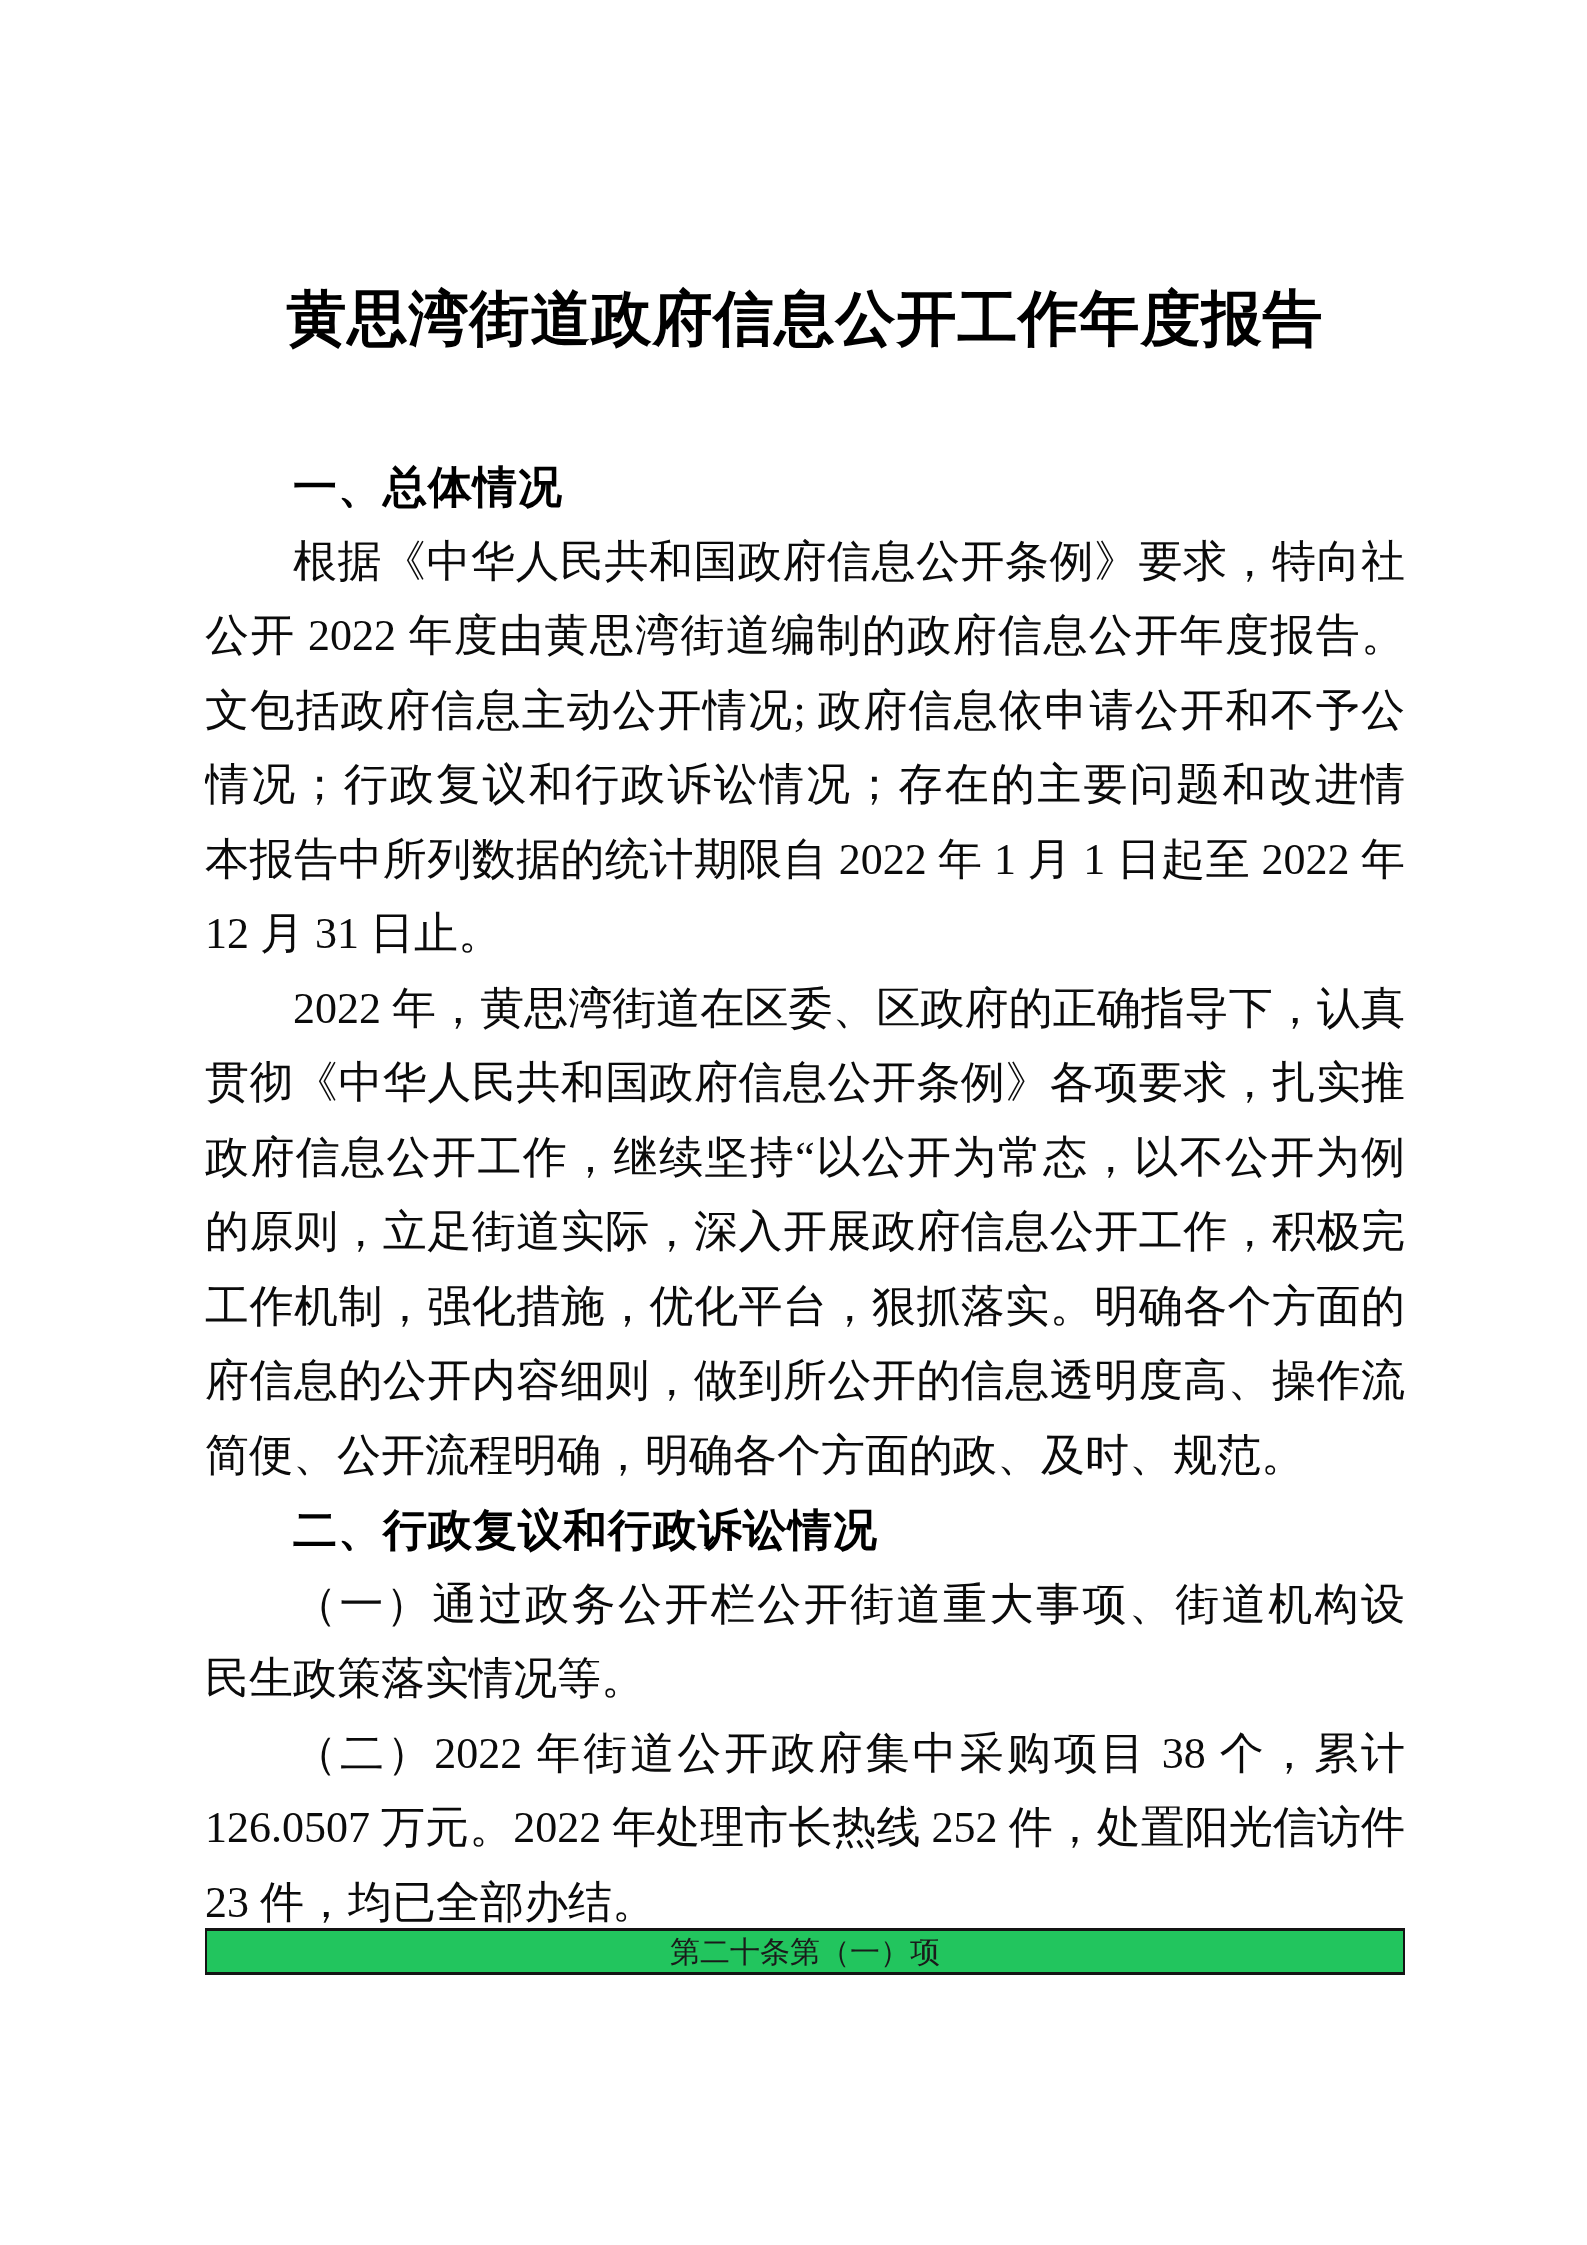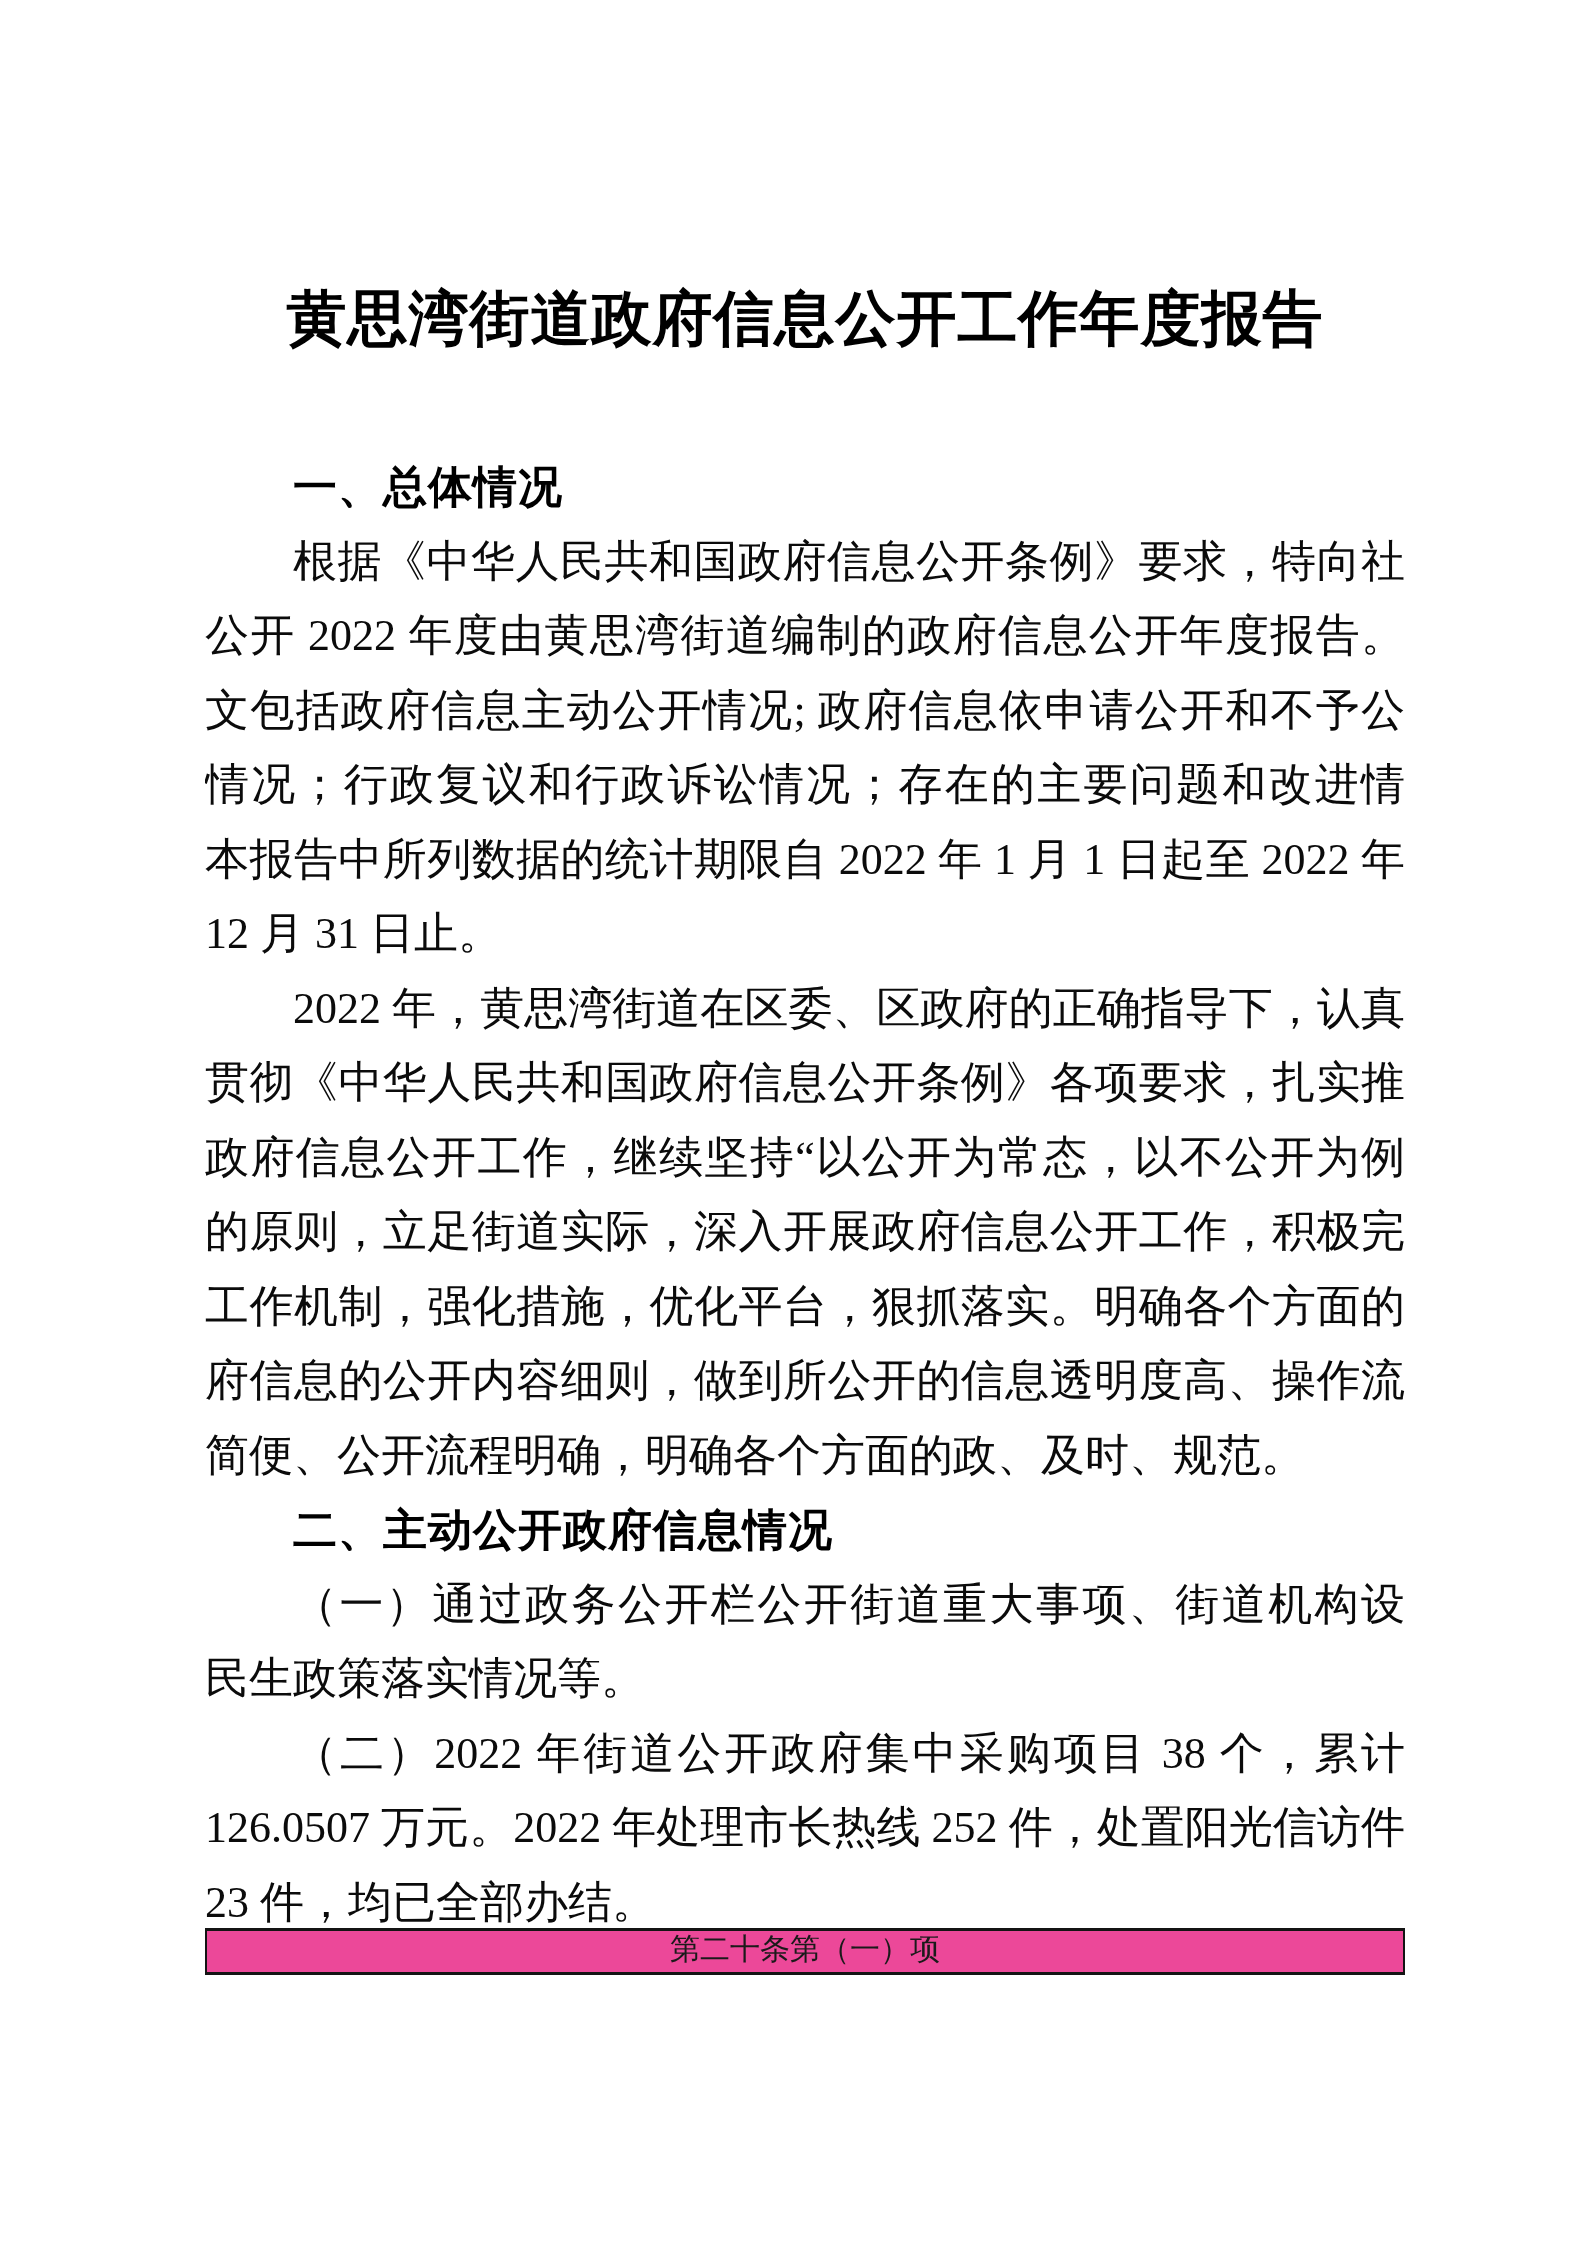--- a/index.html
+++ b/index.html
@@ -50,28 +50,28 @@
     text-justify:inter-character;
     color:#0b0b0b;
     overflow:hidden;
   }
   .line.indent{ padding-left:88px; }
   .line.last{ text-align-last:left; }
   .banner{
     margin-top:-12px;
     height:41px;
     line-height:41px;
-    background:#ec4899;
+    background:#22c55e;
     border:3px solid #141414;
     border-left-width:2px;
     border-right-width:2px;
     text-align:center;
     font-size:30px;
     color:#1a1a1a;
-    font-family:Liberation Mono, monospace;
+    font-family:Liberation Serif, serif;
   }
   .page-number{
     position:absolute;
     left:0;
     right:0;
     top:2080px;
     text-align:center;
     font-size:30px;
     line-height:32px;
     color:#000;
@@ -95,21 +95,21 @@
     <div class="line last">12 月 31 日止。</div>
 
     <div class="line indent">2022 年，黄思湾街道在区委、区政府的正确指导下，认真</div>
     <div class="line">贯彻《中华人民共和国政府信息公开条例》各项要求，扎实推进</div>
     <div class="line">政府信息公开工作，继续坚持“以公开为常态，以不公开为例外”</div>
     <div class="line">的原则，立足街道实际，深入开展政府信息公开工作，积极完善</div>
     <div class="line">工作机制，强化措施，优化平台，狠抓落实。明确各个方面的政</div>
     <div class="line">府信息的公开内容细则，做到所公开的信息透明度高、操作流程</div>
     <div class="line last">简便、公开流程明确，明确各个方面的政、及时、规范。</div>
 
-    <h2 class="heading">二、主动公开政府信息情况</h2>
+    <h2 class="heading">二、行政复议和行政诉讼情况</h2>
 
     <div class="line indent">（一）通过政务公开栏公开街道重大事项、街道机构设置、</div>
     <div class="line last">民生政策落实情况等。</div>
 
     <div class="line indent">（二）2022 年街道公开政府集中采购项目 38 个，累计</div>
     <div class="line">126.0507 万元。2022 年处理市长热线 252 件，处置阳光信访件</div>
     <div class="line last">23 件，均已全部办结。</div>
 
     <div class="banner">
       <span>第二十条第（一）项</span>

